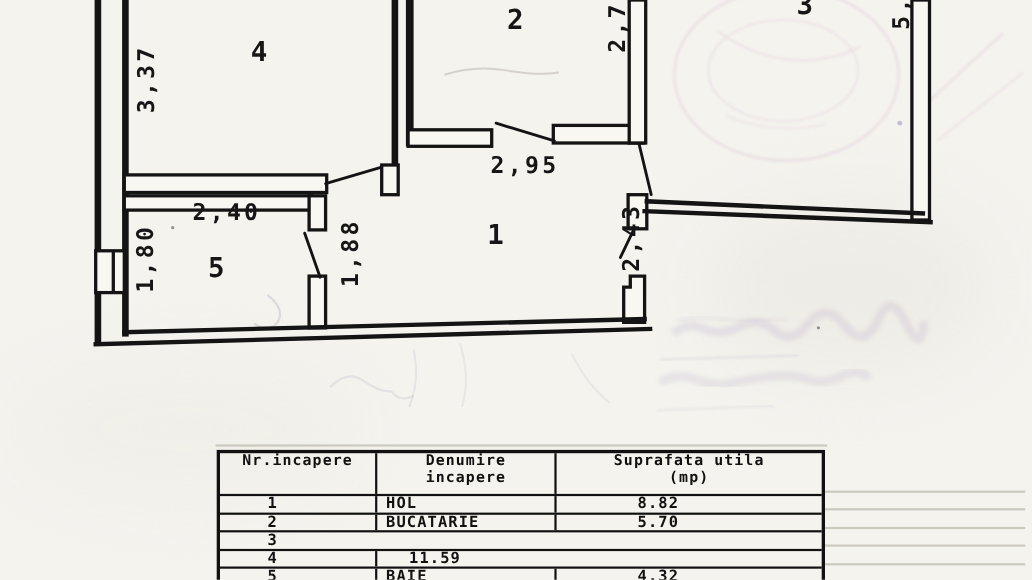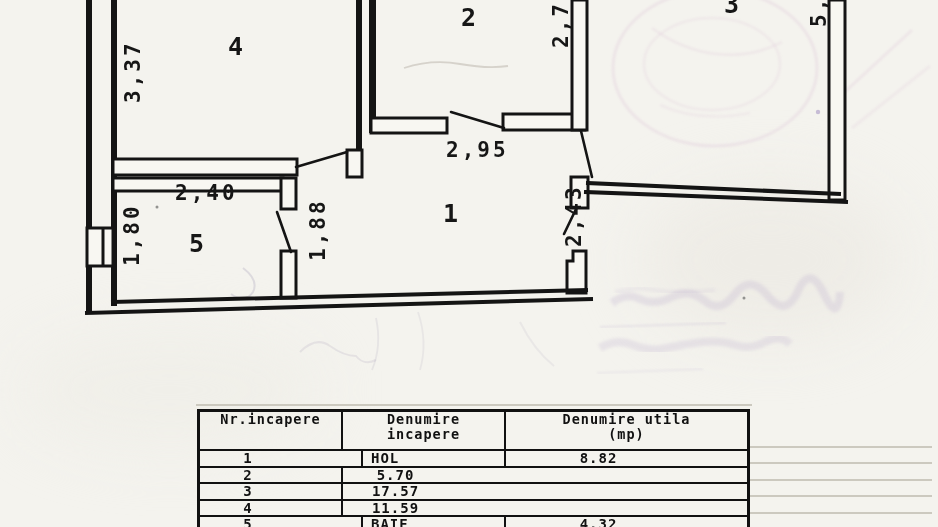--- a/index.html
+++ b/index.html
@@ -26,21 +26,21 @@
     color:#111;font-weight:700;
   }
   .thead{display:grid;grid-template-columns:141px 163px 1fr;height:37px;box-sizing:border-box;}
   .trow{display:grid;grid-template-columns:141px 163px 1fr;height:16.5px;box-sizing:border-box;border-top:2.5px solid #111;}
   .cell{box-sizing:border-box;overflow:hidden;}
   .c2,.c3{border-left:2.5px solid #111;}
   .th{display:flex;flex-direction:column;align-items:center;justify-content:flex-start;
       font-size:13.5px;line-height:15px;letter-spacing:1px;}
   .td{font-size:14px;line-height:14px;padding-top:0px;white-space:nowrap;}
   .td.nr{text-align:center;padding-right:46px;}
-  .td.name{text-align:left;padding-left:8px;letter-spacing:1px;margin-left:20px;}
+  .td.name{text-align:left;padding-left:8px;letter-spacing:1px;}
   .td.area{text-align:center;padding-right:56px;letter-spacing:1px;}
   .scanline{position:absolute;background:#ccc9bf;height:1.6px;pointer-events:none;}
 </style>
 </head>
 <body>
 
 <div class="paper-shade" id="shade1"></div>
 <div class="paper-shade" id="shade2"></div>
 
 <svg width="938" height="400" viewBox="0 0 938 400">
@@ -142,37 +142,37 @@
 <div class="table">
   <div class="thead">
     <div class="cell th c1">
       <span>Nr.incapere</span>
     </div>
     <div class="cell th c2">
       <span>Denumire</span>
       <span>incapere</span>
     </div>
     <div class="cell th c3">
-      <span>Denumire  utila</span>
+      <span>Suprafata  utila</span>
       <span>(mp)</span>
     </div>
   </div>
 
   <div class="trow">
     <div class="cell td nr c1">1</div>
     <div class="cell td name c2">HOL</div>
     <div class="cell td area c3">8.82</div>
   </div>
   <div class="trow">
     <div class="cell td nr c1">2</div>
+    <div class="cell td name c2">BUCATARIE</div>
     <div class="cell td area c3">5.70</div>
   </div>
   <div class="trow">
     <div class="cell td nr c1">3</div>
-    <div class="cell td area c3">17.57</div>
   </div>
   <div class="trow">
     <div class="cell td nr c1">4</div>
     <div class="cell td area c3">11.59</div>
   </div>
   <div class="trow">
     <div class="cell td nr c1">5</div>
     <div class="cell td name c2">BAIE</div>
     <div class="cell td area c3">4.32</div>
   </div>

